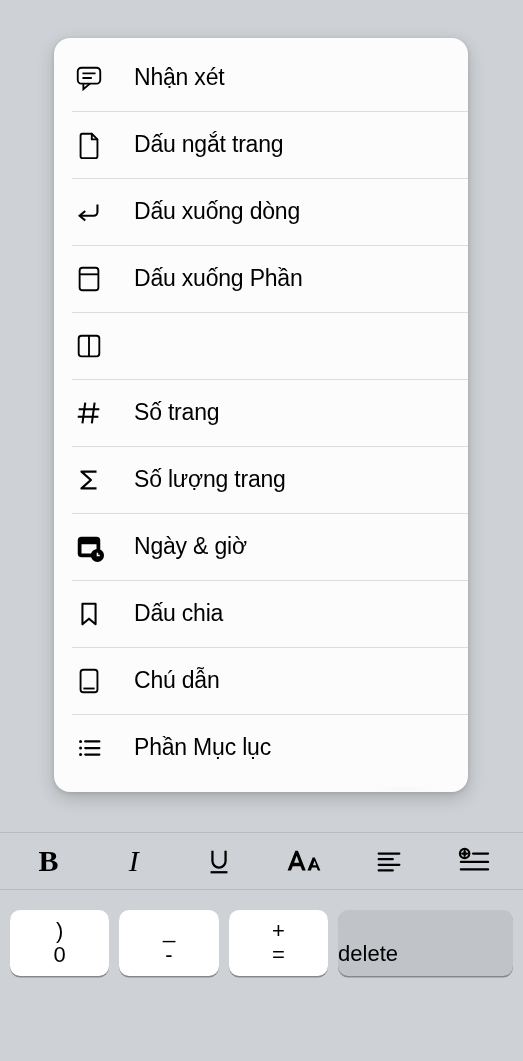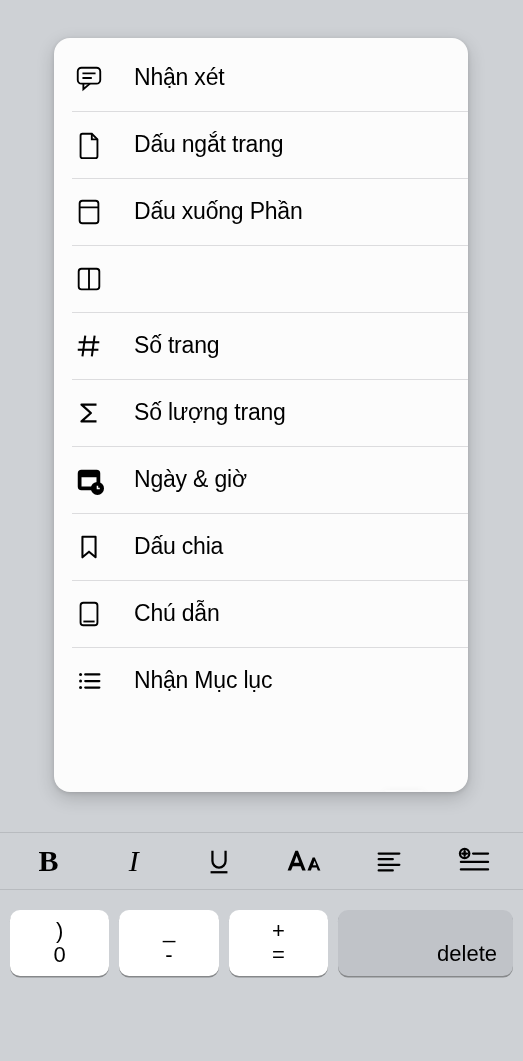--- a/index.html
+++ b/index.html
@@ -110,21 +110,21 @@
     justify-content: center;
     font-size: 22px;
     color: #000;
     line-height: 1.1;
   }
   .key .top { font-size: 22px; }
   .key .bottom { font-size: 22px; }
   .key-delete {
     flex: 1.6;
     background: #c0c3c8;
-    align-items: flex-end;
+    align-items: flex-start;
     justify-content: flex-end;
     padding: 0 16px 10px 0;
     font-size: 22px;
   }
   svg { display: block; }
 </style>
 </head>
 <body>
 
 <div class="popover">
@@ -145,20 +145,29 @@
     <li class="menu-item">
       <span class="icon">
         <svg viewBox="0 0 32 32" fill="none" stroke="currentColor" stroke-width="2">
           <path d="M7 28 V6 a2 2 0 0 1 2-2 h10 l6 6 v18 a2 2 0 0 1 -2 2 H9 a2 2 0 0 1 -2-2 Z"></path>
           <path d="M19 4 v6 h6"></path>
         </svg>
       </span>
       <span class="label">Dấu ngắt trang</span>
     </li>
 
+    <li class="menu-item">
+      <span class="icon">
+        <svg viewBox="0 0 32 32" fill="none" stroke="currentColor" stroke-width="2.2">
+          <path d="M25 8 v8 a4 4 0 0 1 -4 4 H7"></path>
+          <path d="M12 15 L6 20 L12 25"></path>
+        </svg>
+      </span>
+      <span class="label">Dấu xuống dòng</span>
+    </li>
 
     <li class="menu-item">
       <span class="icon">
         <svg viewBox="0 0 32 32" fill="none" stroke="currentColor" stroke-width="2">
           <rect x="6" y="4" width="20" height="24" rx="3"></rect>
           <line x1="6" y1="11" x2="26" y2="11"></line>
         </svg>
       </span>
       <span class="label">Dấu xuống Phần</span>
     </li>
@@ -228,21 +237,21 @@
       <span class="icon">
         <svg viewBox="0 0 32 32" fill="none" stroke="currentColor" stroke-width="2.4" stroke-linecap="round">
           <circle cx="7" cy="9" r="1.6" fill="currentColor" stroke="none"></circle>
           <circle cx="7" cy="16" r="1.6" fill="currentColor" stroke="none"></circle>
           <circle cx="7" cy="23" r="1.6" fill="currentColor" stroke="none"></circle>
           <line x1="12" y1="9" x2="27" y2="9"></line>
           <line x1="12" y1="16" x2="27" y2="16"></line>
           <line x1="12" y1="23" x2="27" y2="23"></line>
         </svg>
       </span>
-      <span class="label">Nhận Mục lục</span>
+      <span class="label">Phần Mục lục</span>
     </li>
 
   </ul>
 </div>
 
 <div class="toolbar">
   <div class="tool-btn">
     <span class="tool-bold">B</span>
   </div>
   <div class="tool-btn">

